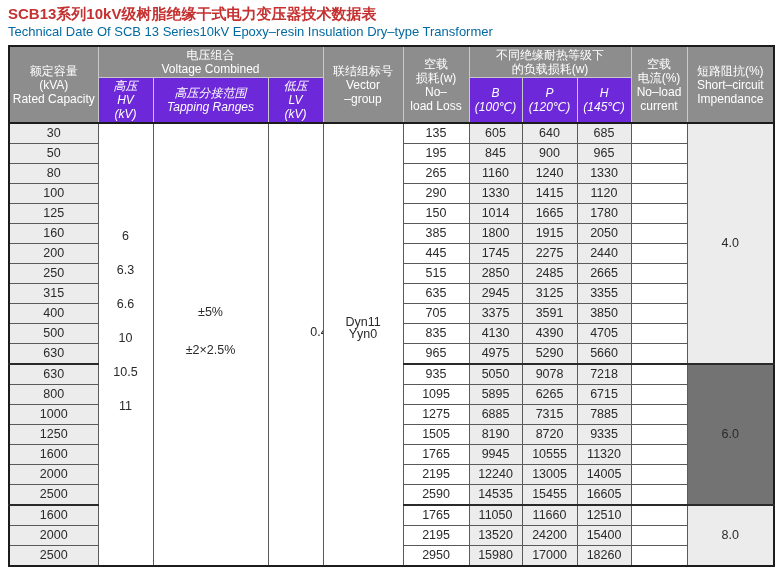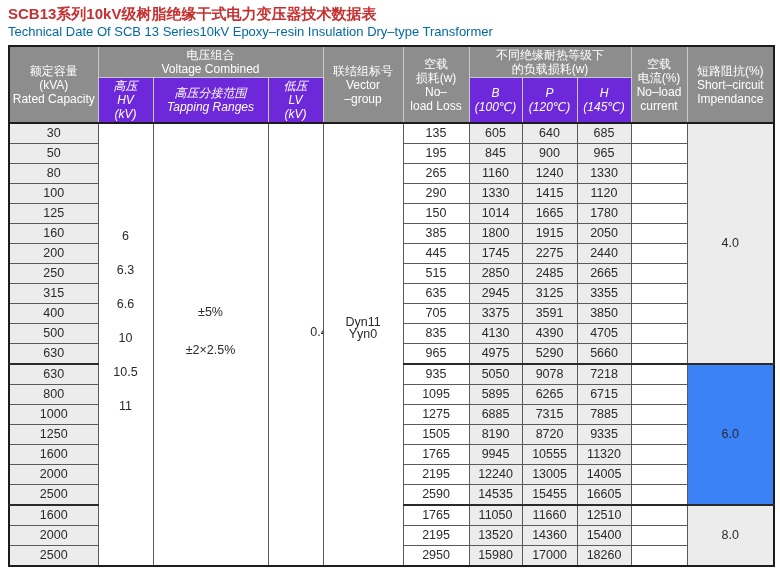--- a/index.html
+++ b/index.html
@@ -29,21 +29,21 @@
   th.hd2{background:#6d28d9;font-style:italic;}
   tr.hrow1{height:29px;}
   tr.hrow2{height:42px;}
   
   tbody td{
     border:1px solid #5a5a5a;height:19px;line-height:19px;
     font-size:12.5px;color:#2a2a2a;text-align:center;vertical-align:middle;
     padding:0;background:#ffffff;overflow:hidden;
   }
   td.shade{background:#ececec;}
-  td.shade-dark{background:#3b82f6;}
+  td.shade-dark{background:#737373;}
   td.gs{border-top:2px solid #2a2a2a;}
   td.mid{vertical-align:middle;background:#ffffff;}
   .stack{display:flex;flex-direction:column;align-items:center;font-size:12.5px;color:#2a2a2a;}
   .stack span{display:block;line-height:12px;}
   .hv-stack{gap:22px;transform:translateY(-24px);}
   .tap-stack{gap:26px;transform:translateY(-14px);}
   .vec-stack{transform:translateY(-17px);}
   .lv-stack{transform:translateY(-13px);line-height:12px;padding-left:47px;}
   td.imp{font-size:12.5px;}
 </style>
@@ -273,21 +273,21 @@
           <td class="shade gs">11050</td>
           <td class="shade gs">11660</td>
           <td class="shade gs">12510</td>
           <td class=" gs"></td>
           <td class="imp shade gs" rowspan="3">8.0</td>
         </tr>
         <tr>
           <td class="shade">2000</td>
           <td>2195</td>
           <td class="shade">13520</td>
-          <td class="shade">14360</td>
+          <td class="shade">24200</td>
           <td class="shade">15400</td>
           <td></td>
         </tr>
         <tr>
           <td class="shade">2500</td>
           <td>2950</td>
           <td class="shade">15980</td>
           <td class="shade">17000</td>
           <td class="shade">18260</td>
           <td></td>

